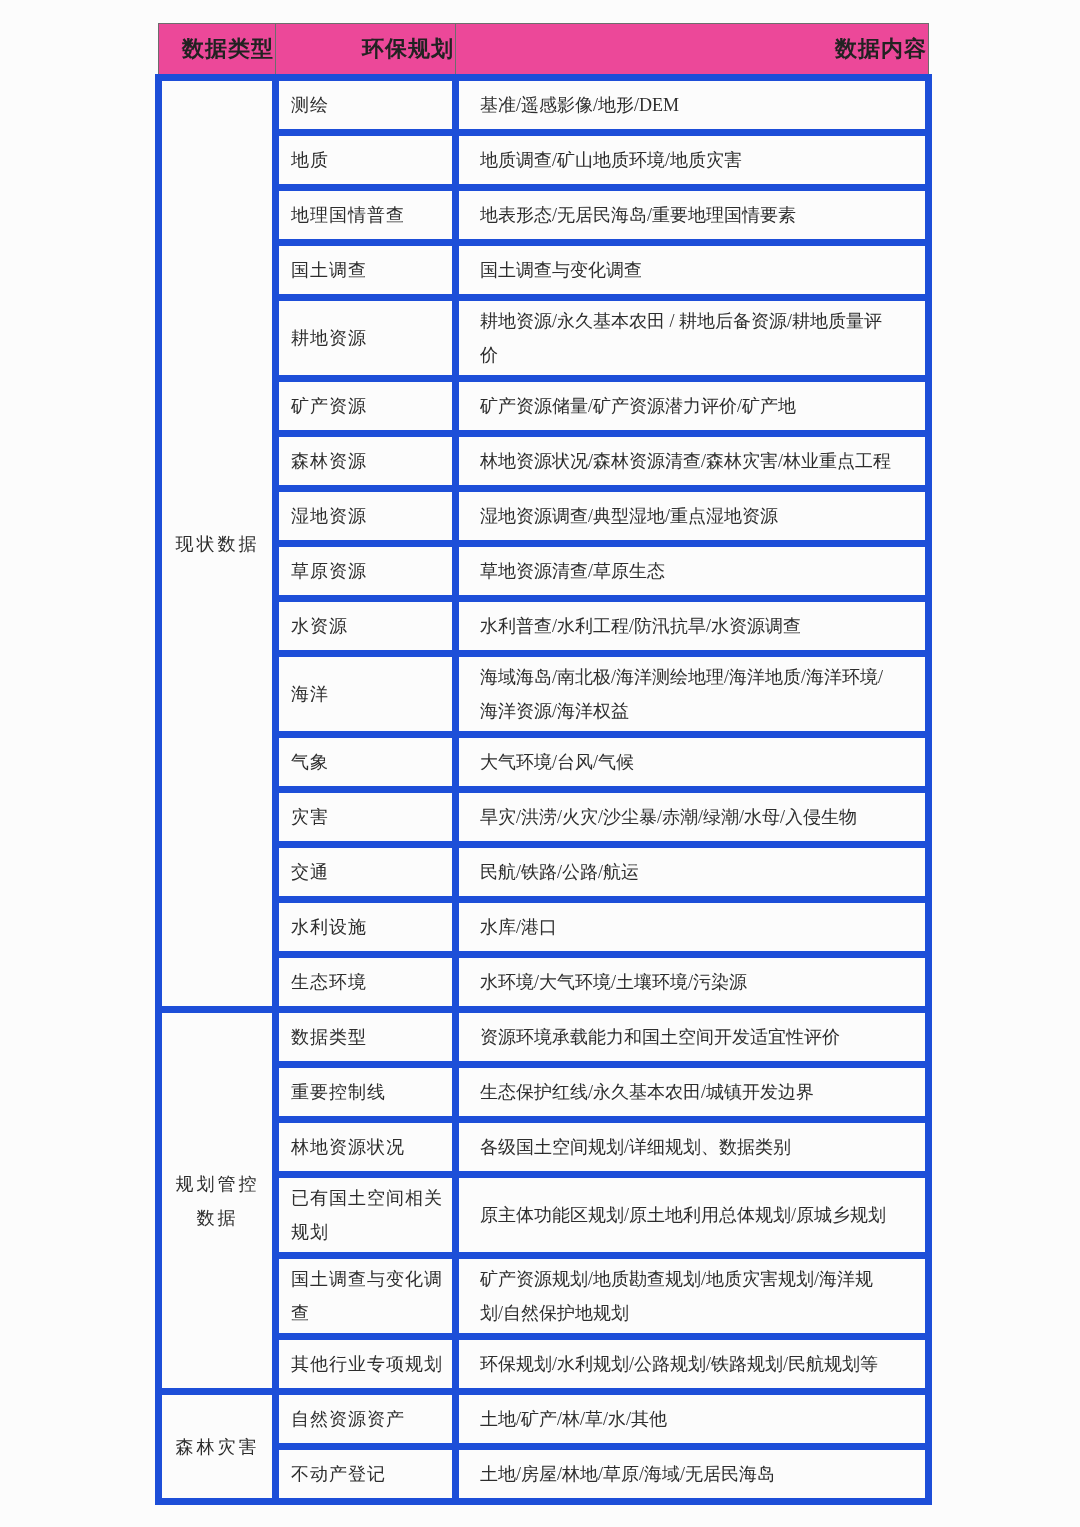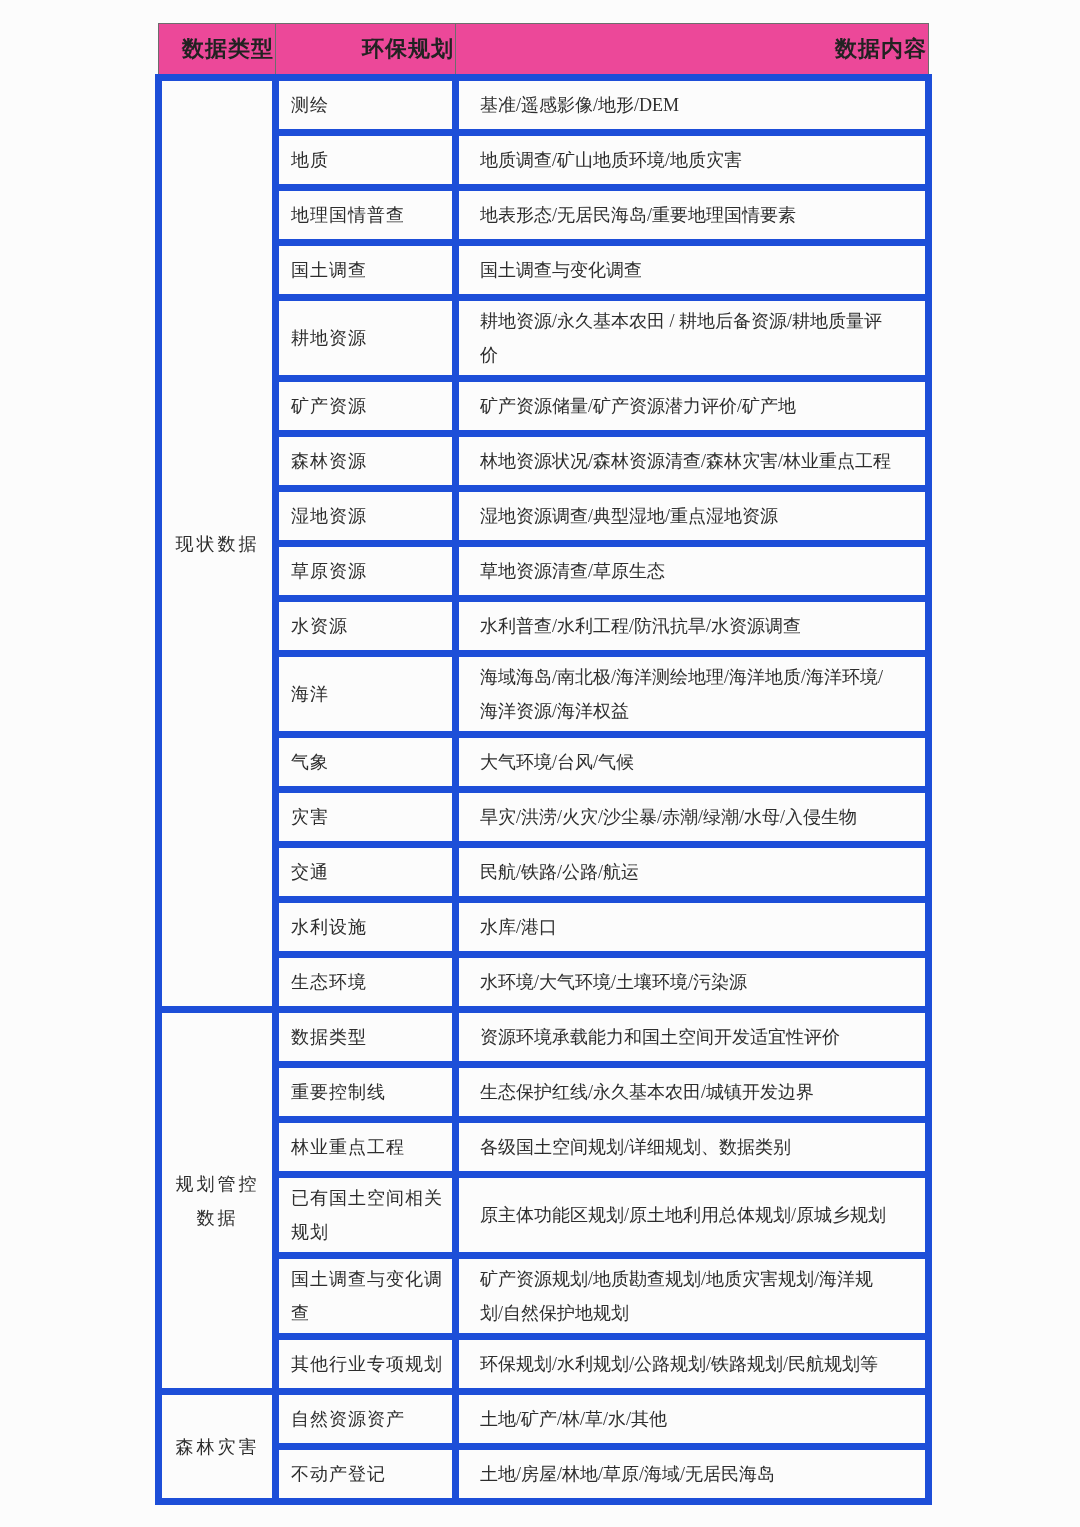--- a/index.html
+++ b/index.html
@@ -164,21 +164,21 @@
       <tr>
         <td class="type-cell" rowspan="6">规划管控数据</td>
         <td class="cat-cell">数据类型</td>
         <td class="content-cell">资源环境承载能力和国土空间开发适宜性评价</td>
       </tr>
       <tr>
         <td class="cat-cell">重要控制线</td>
         <td class="content-cell">生态保护红线/永久基本农田/城镇开发边界</td>
       </tr>
       <tr>
-        <td class="cat-cell">林业重点工程</td>
+        <td class="cat-cell">林地资源状况</td>
         <td class="content-cell">各级国土空间规划/详细规划、数据类别</td>
       </tr>
       <tr>
         <td class="cat-cell">已有国土空间相关规划</td>
         <td class="content-cell">原主体功能区规划/原土地利用总体规划/原城乡规划</td>
       </tr>
       <tr>
         <td class="cat-cell">国土调查与变化调查</td>
         <td class="content-cell">矿产资源规划/地质勘查规划/地质灾害规划/海洋规划/自然保护地规划</td>
       </tr>

